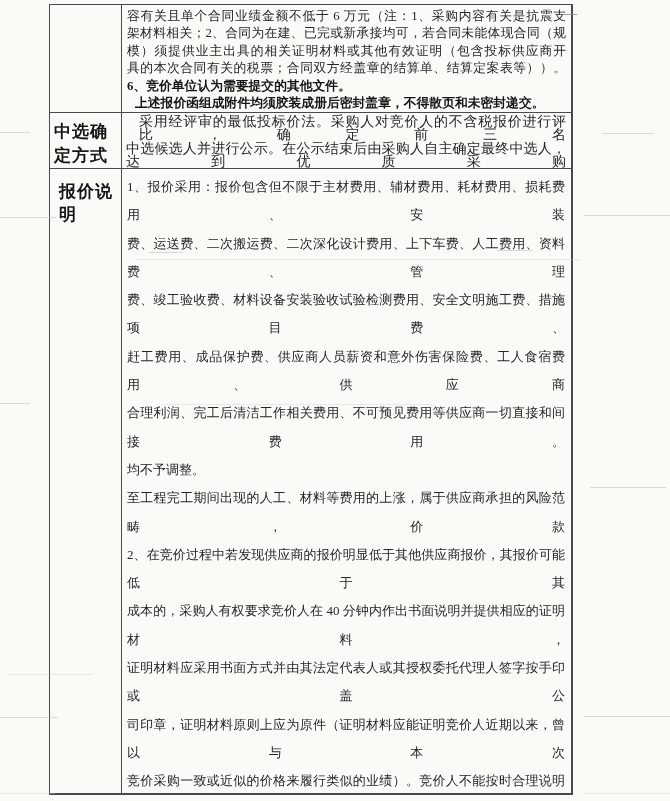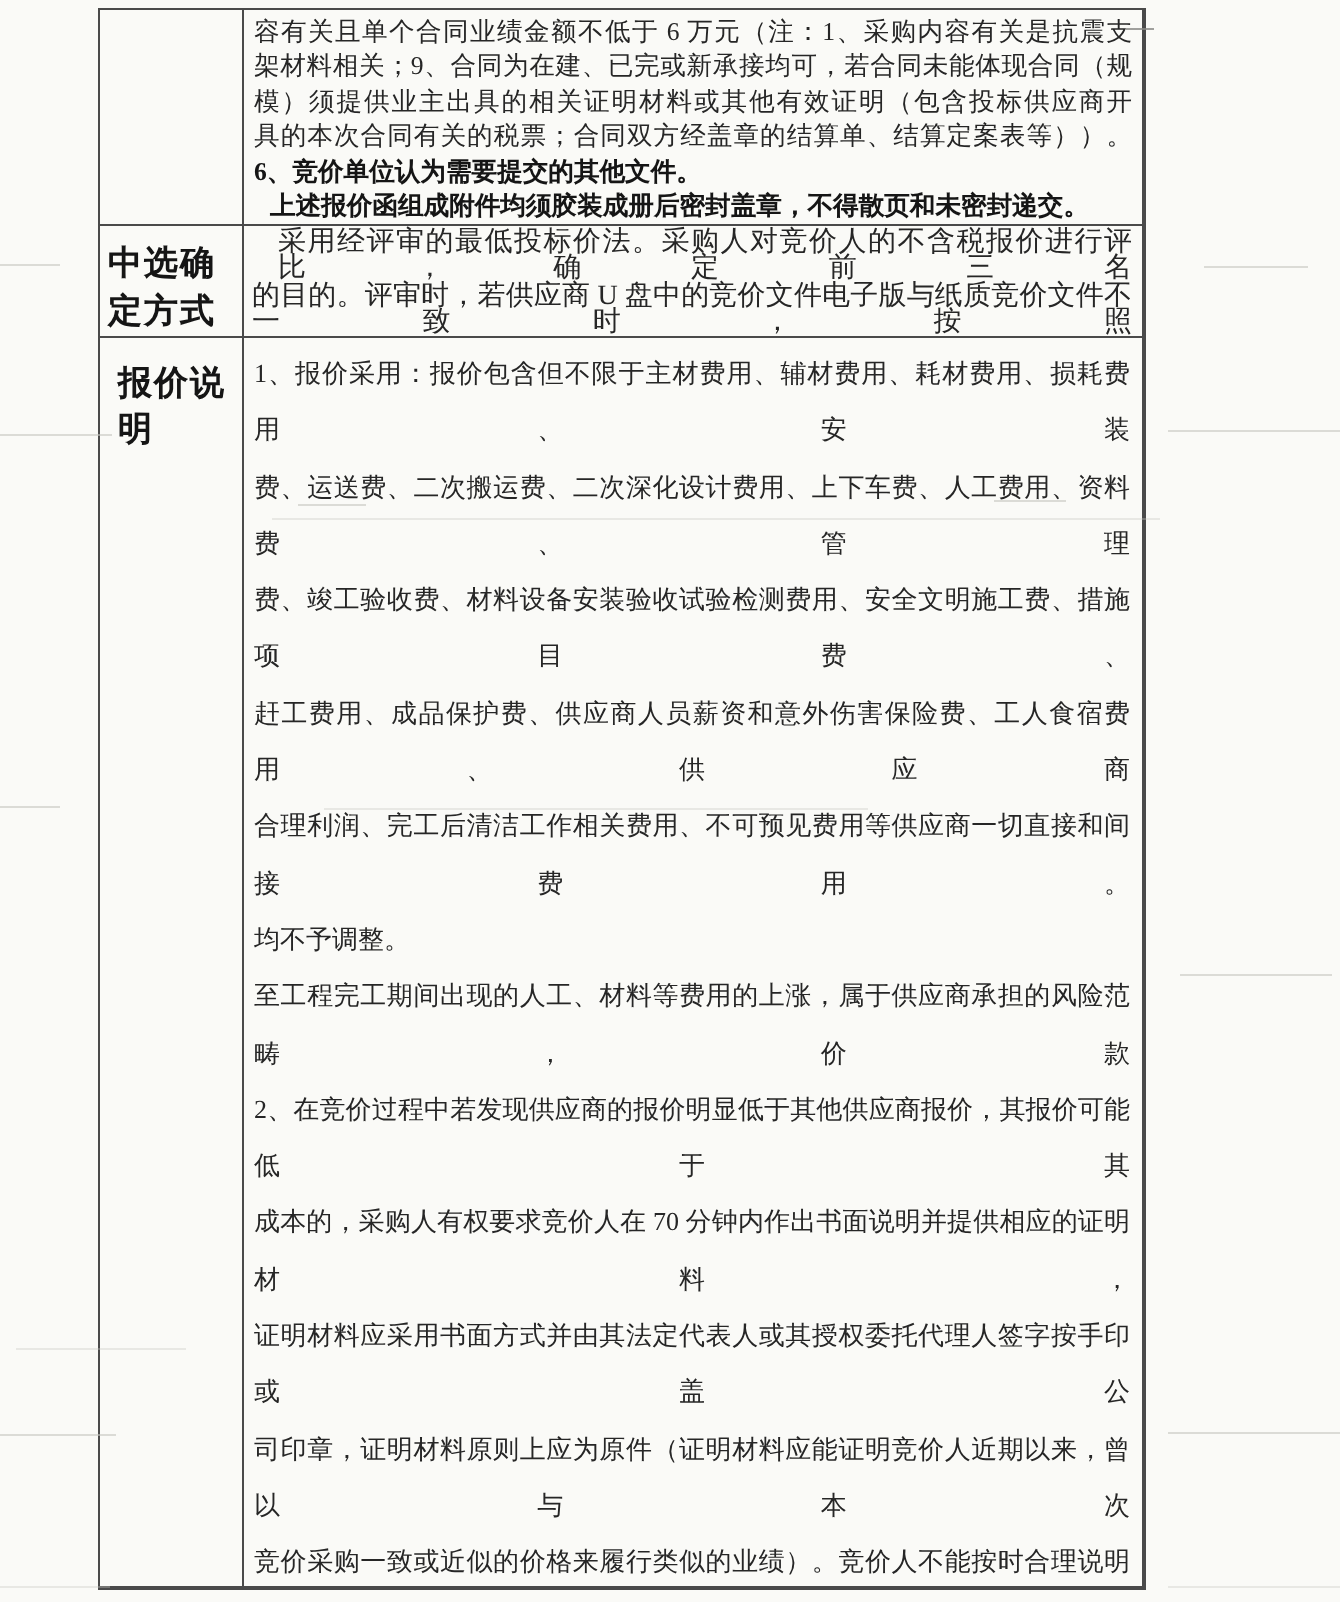--- a/index.html
+++ b/index.html
@@ -63,45 +63,46 @@
 </head>
 <body>
 
 <div class="page">
 
   <div class="doc-table">
 
     <div class="cell label-cell bb"></div>
     <div class="cell content-cell bb r1c">
       <div class="line j">容有关且单个合同业绩金额不低于 6 万元（注：1、采购内容有关是抗震支</div>
-      <div class="line j">架材料相关；9、合同为在建、已完或新承接均可，若合同未能体现合同（规</div>
+      <div class="line j">架材料相关；2、合同为在建、已完或新承接均可，若合同未能体现合同（规</div>
       <div class="line j">模）须提供业主出具的相关证明材料或其他有效证明（包含投标供应商开</div>
       <div class="line j">具的本次合同有关的税票；合同双方经盖章的结算单、结算定案表等））。</div>
       <div class="line b">6、竞价单位认为需要提交的其他文件。</div>
       <div class="line b ind2">上述报价函组成附件均须胶装成册后密封盖章，不得散页和未密封递交。</div>
     </div>
 
     <div class="cell label-cell bb r2l">中选确定方式</div>
     <div class="cell content-cell bb r2c">
       <div class="line j ind1">采用经评审的最低投标价法。采购人对竞价人的不含税报价进行评比，确定前三名</div>
+      <div class="line j">中选候选人并进行公示。在公示结束后由采购人自主确定最终中选人，达到优质采购</div>
       <div class="line j">的目的。评审时，若供应商 U 盘中的竞价文件电子版与纸质竞价文件不一致时，按照</div>
 
     </div>
 
     <div class="cell label-cell r3l">报价说明</div>
     <div class="cell content-cell r3c">
       <div class="line j">1、报价采用：报价包含但不限于主材费用、辅材费用、耗材费用、损耗费用、安装</div>
       <div class="line j">费、运送费、二次搬运费、二次深化设计费用、上下车费、人工费用、资料费、管理</div>
       <div class="line j">费、竣工验收费、材料设备安装验收试验检测费用、安全文明施工费、措施项目费、</div>
       <div class="line j">赶工费用、成品保护费、供应商人员薪资和意外伤害保险费、工人食宿费用、供应商</div>
       <div class="line j">合理利润、完工后清洁工作相关费用、不可预见费用等供应商一切直接和间接费用。</div>
       <div class="line">均不予调整。</div>
       <div class="line j">至工程完工期间出现的人工、材料等费用的上涨，属于供应商承担的风险范畴，价款</div>
       <div class="line j">2、在竞价过程中若发现供应商的报价明显低于其他供应商报价，其报价可能低于其</div>
-      <div class="line j">成本的，采购人有权要求竞价人在 70 分钟内作出书面说明并提供相应的证明材料，</div>
+      <div class="line j">成本的，采购人有权要求竞价人在 40 分钟内作出书面说明并提供相应的证明材料，</div>
       <div class="line j">证明材料应采用书面方式并由其法定代表人或其授权委托代理人签字按手印或盖公</div>
       <div class="line j">司印章，证明材料原则上应为原件（证明材料应能证明竞价人近期以来，曾以与本次</div>
       <div class="line j">竞价采购一致或近似的价格来履行类似的业绩）。竞价人不能按时合理说明或者不能</div>
 
     </div>
   </div>
 
   <div class="artifact" style="left:0;top:132px;width:30px;"></div>
   <div class="artifact" style="left:602px;top:133px;width:52px;"></div>
   <div class="artifact" style="left:0;top:217px;width:56px;"></div>

